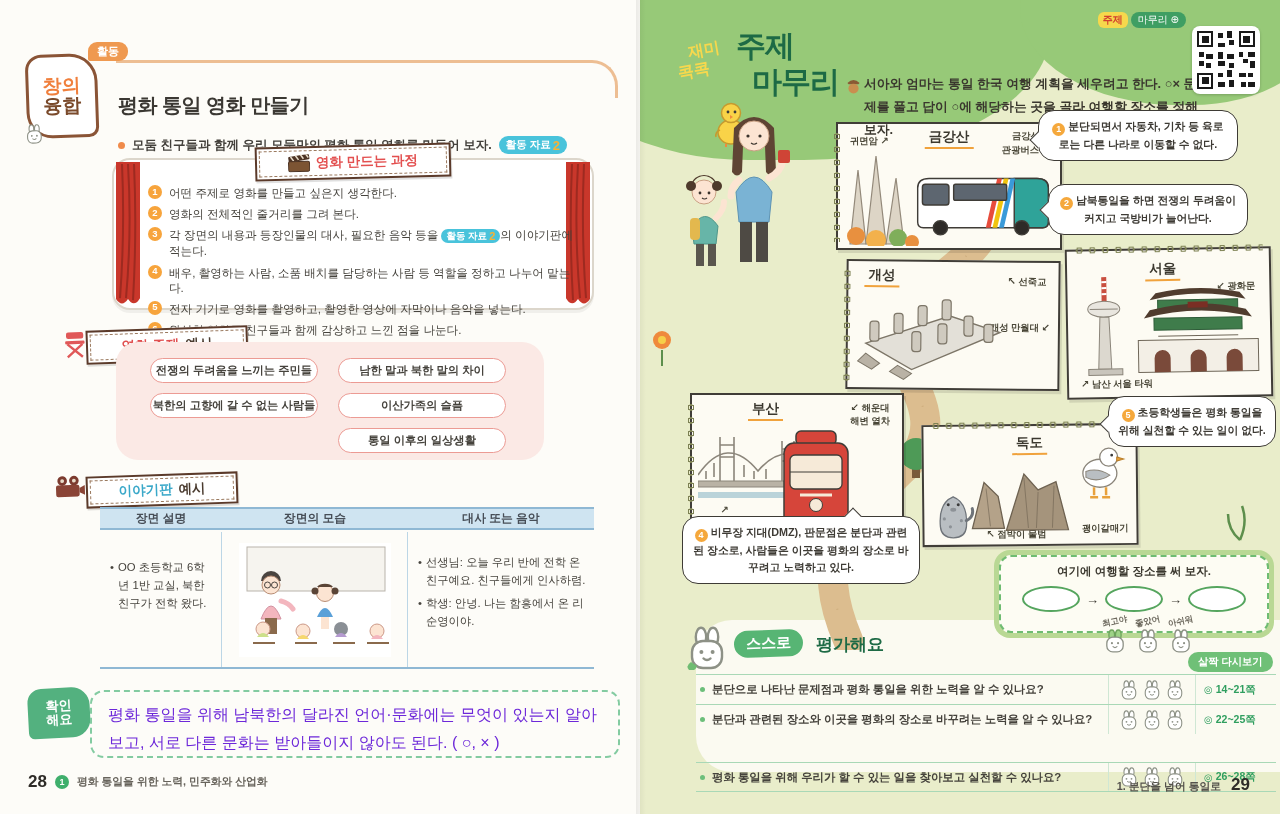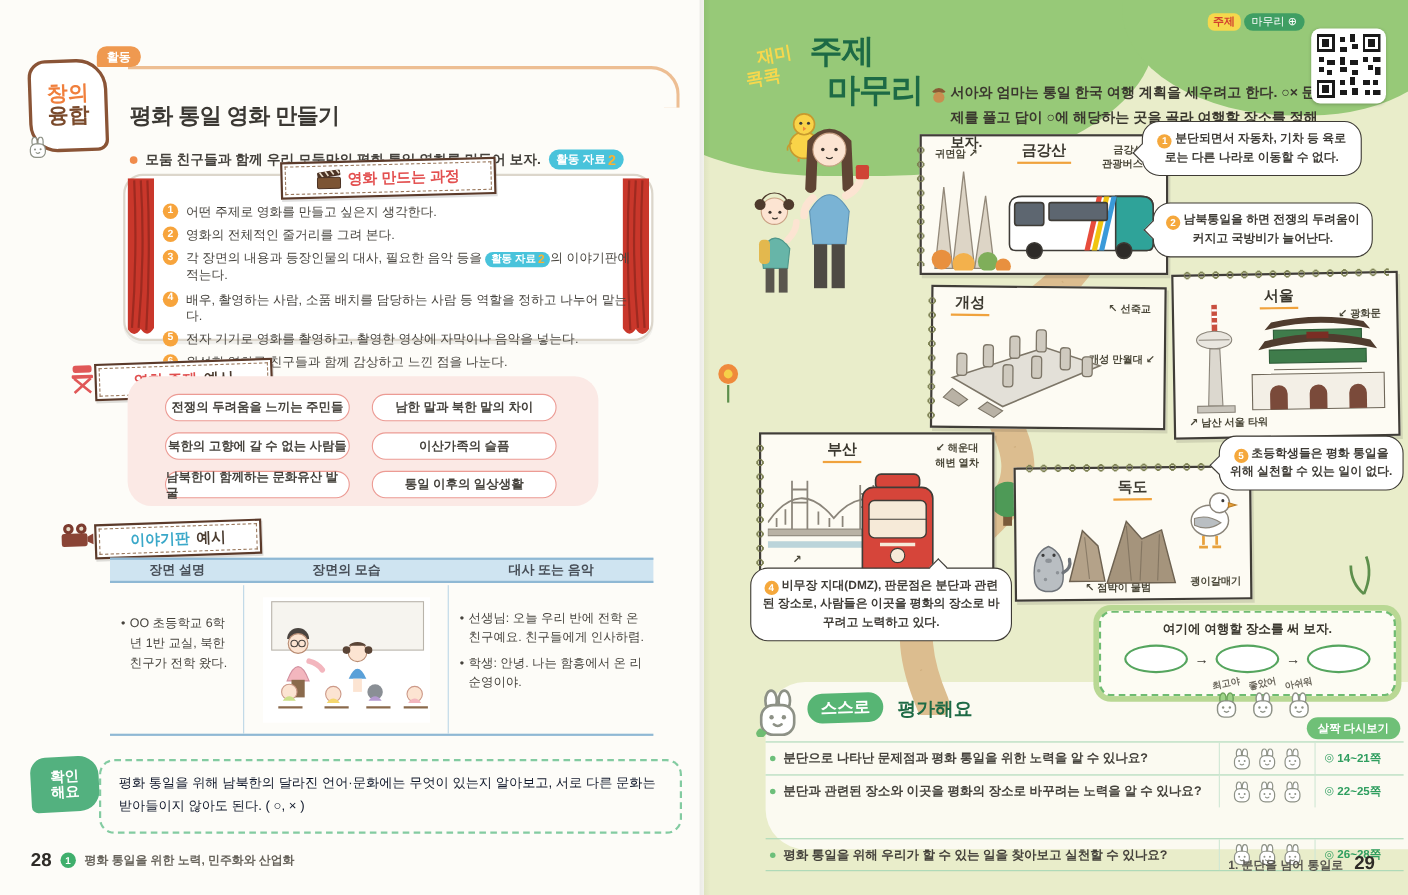--- a/index.html
+++ b/index.html
@@ -53,21 +53,21 @@
   .sb-head{position:absolute;top:0;left:0;right:0;height:23px;background:#cfe4f1;border-top:2px solid #8fb8d4;border-bottom:2px solid #8fb8d4;display:flex;}
   .sb-head div{display:flex;align-items:center;justify-content:center;font-size:11.8px;font-weight:700;color:#474e57;}
   .sb-body{position:absolute;top:25px;left:0;right:0;bottom:0;border-bottom:2px solid #8fb8d4;display:flex;}
   .sb-c1{width:122px;border-right:1.5px solid #bcd6e6;padding:26px 8px 0 10px;font-size:11.3px;color:#46433d;line-height:1.6;}
   .sb-c2{width:186px;border-right:1.5px solid #bcd6e6;display:flex;align-items:center;justify-content:center;}
   .sb-c3{width:186px;padding:22px 8px 0 10px;font-size:11.3px;color:#46433d;line-height:1.55;}
   .bullet-line{display:flex;gap:4px;margin-bottom:6px;}
   .bullet-line .b{flex:0 0 auto;}
 
   .check-badge{left:28px;top:688px;width:62px;height:50px;background:#53b17f;border-radius:14px 18px 18px 6px;color:#fff;display:flex;flex-direction:column;align-items:center;justify-content:center;line-height:1.1;transform:rotate(-3deg);font-weight:800;font-size:13px;}
-  .check-box{left:90px;top:690px;width:530px;height:68px;border:2px dashed #83cba1;border-radius:14px;padding:9px 16px;font-size:12px;color:#0f172a;line-height:1.75;}
+  .check-box{left:90px;top:690px;width:530px;height:68px;border:2px dashed #83cba1;border-radius:14px;padding:9px 16px;font-size:16px;color:#6d28d9;line-height:1.75;}
   .lp-footer{left:28px;top:772px;display:flex;align-items:center;gap:8px;}
   .pg-num{font-size:17px;font-weight:800;color:#2e2b27;}
   .unit-circ{width:14px;height:14px;border-radius:50%;background:#3faf6c;color:#fff;font-size:9px;font-weight:800;display:flex;align-items:center;justify-content:center;}
   .unit-txt{font-size:10.8px;color:#67635b;font-weight:600;}
 
   
   .blob1{left:-70px;top:-90px;width:480px;height:250px;background:#97c978;border-radius:45% 55% 58% 42%;}
   .blob2{right:-40px;top:-80px;width:300px;height:185px;background:#97c978;border-radius:50% 50% 45% 55%;}
   .eval-band{left:56px;top:620px;width:584px;height:152px;background:#fbfaf1;border-radius:36px 0 0 36px;}
   .corner{right:94px;top:12px;display:flex;gap:3px;align-items:center;z-index:3;}
@@ -236,21 +236,20 @@
           <path d="M5 12 L19 24 M19 12 L5 24" stroke="#e05858" stroke-width="2.2"></path>
         </svg>
       <span class="t1">영화 주제</span>
       <span class="t2">예시</span>
     </div>
     <div class="abs topics-box">
       <div class="pill" style="left:34px;top:16px">전쟁의 두려움을 느끼는 주민들</div>
       <div class="pill" style="left:34px;top:51px">북한의 고향에 갈 수 없는 사람들</div>
       <div class="pill" style="left:222px;top:16px">남한 말과 북한 말의 차이</div>
       <div class="pill" style="left:222px;top:51px">이산가족의 슬픔</div>
-      <div class="pill" style="left:34px;top:86px">남북한이 함께하는 문화유산 발굴</div>
       <div class="pill" style="left:222px;top:86px">통일 이후의 일상생활</div>
     </div>
 
     <div class="plaque abs plaque-story">
       <svg class="proj-ico" width="32" height="24" viewBox="0 0 30 22">
           <circle cx="8" cy="5" r="4.5" fill="#7c3b2f"></circle>
           <circle cx="19" cy="5" r="4.5" fill="#7c3b2f"></circle>
           <circle cx="8" cy="5" r="1.8" fill="#e8dcc9"></circle>
           <circle cx="19" cy="5" r="1.8" fill="#e8dcc9"></circle>
           <rect x="2" y="9" width="22" height="11" rx="2" fill="#8a4436"></rect>

